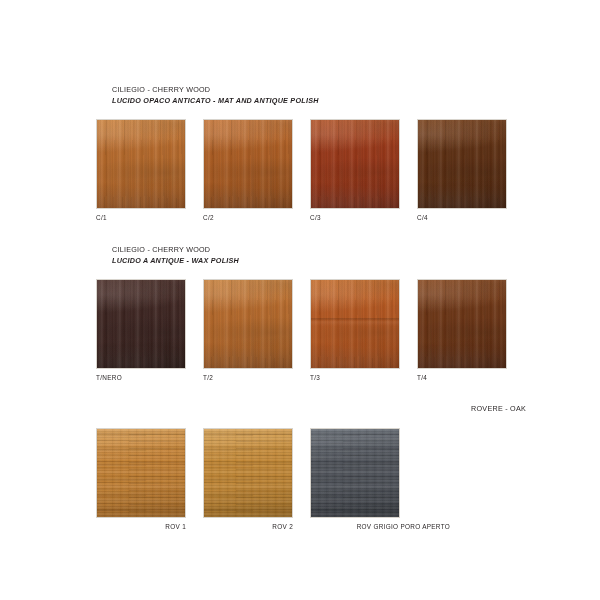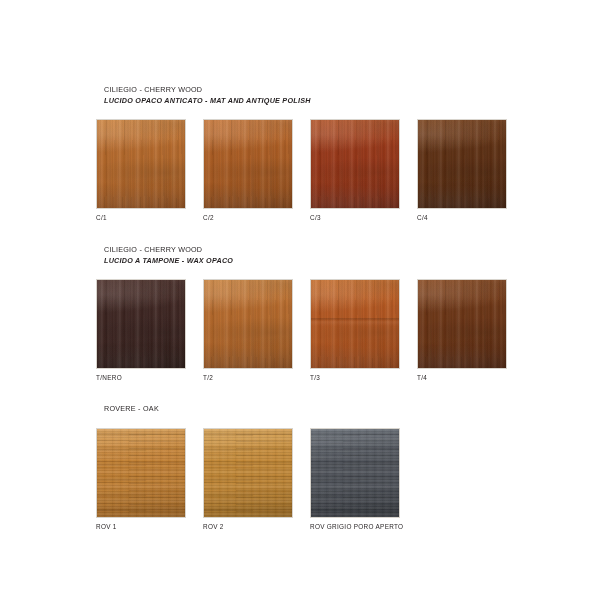--- a/index.html
+++ b/index.html
@@ -25,21 +25,21 @@
     background: #ffffff;
   }
 
   .section {
     position: absolute;
     left: 96px;
     width: 430px;
   }
 
   .section-heading {
-    margin: 0 0 2px 8px;
+    margin: 0 0 2px 16px;
     padding: 0;
   }
 
   .heading-line {
     display: block;
     font-size: 7.2px;
     letter-spacing: 0.25px;
     line-height: 10.5px;
     color: #231f20;
     white-space: nowrap;
@@ -194,21 +194,21 @@
         </div>
         <span class="swatch-label">C/4</span>
       </div>
 
     </div>
   </div>
 
   <div class="section" style="top:245px;">
     <div class="section-heading">
       <span class="heading-line">CILIEGIO - CHERRY WOOD</span>
-      <span class="heading-line italic">LUCIDO A TAMPONE - WAX OPACO</span>
+      <span class="heading-line italic">LUCIDO A ANTIQUE - WAX POLISH</span>
     </div>
     <div class="swatch-row" style="margin-top:13px;">
 
       <div class="swatch-cell" style="left:0px;">
         <div class="swatch" id="sw-1-0" style="background-color: rgb(60, 36, 32); background-image: linear-gradient(176deg, rgb(79, 50, 44) 0%, rgb(60, 36, 32) 34%, rgb(60, 36, 32) 66%, rgb(36, 19, 15) 100%); border-color: rgb(216, 212, 205);">
           <div class="grain grain-fig"></div>
           <div class="grain grain-v"></div>
           <div class="grain grain-sheen"></div>
         </div>
         <span class="swatch-label">T/NERO</span>
@@ -238,21 +238,21 @@
           <div class="grain grain-fig"></div>
           <div class="grain grain-v"></div>
           <div class="grain grain-sheen"></div>
         </div>
         <span class="swatch-label">T/4</span>
       </div>
 
     </div>
   </div>
 
-  <div class="section" style="top:404px;">
+  <div class="section" style="top:404px;text-align:right;">
     <div class="section-heading">
       <span class="heading-line">ROVERE - OAK</span>
     </div>
     <div class="swatch-row" style="margin-top:13px;">
 
       <div class="swatch-cell" style="left:0px;">
         <div class="swatch" id="sw-2-0" style="background-color: rgb(192, 124, 46); background-image: linear-gradient(176deg, rgb(213, 154, 80) 0%, rgb(192, 124, 46) 34%, rgb(192, 124, 46) 66%, rgb(160, 100, 32) 100%); border-color: rgb(216, 212, 205);">
           <div class="grain grain-h"></div>
           <div class="grain grain-vh"></div>
           <div class="grain grain-sheen"></div>

